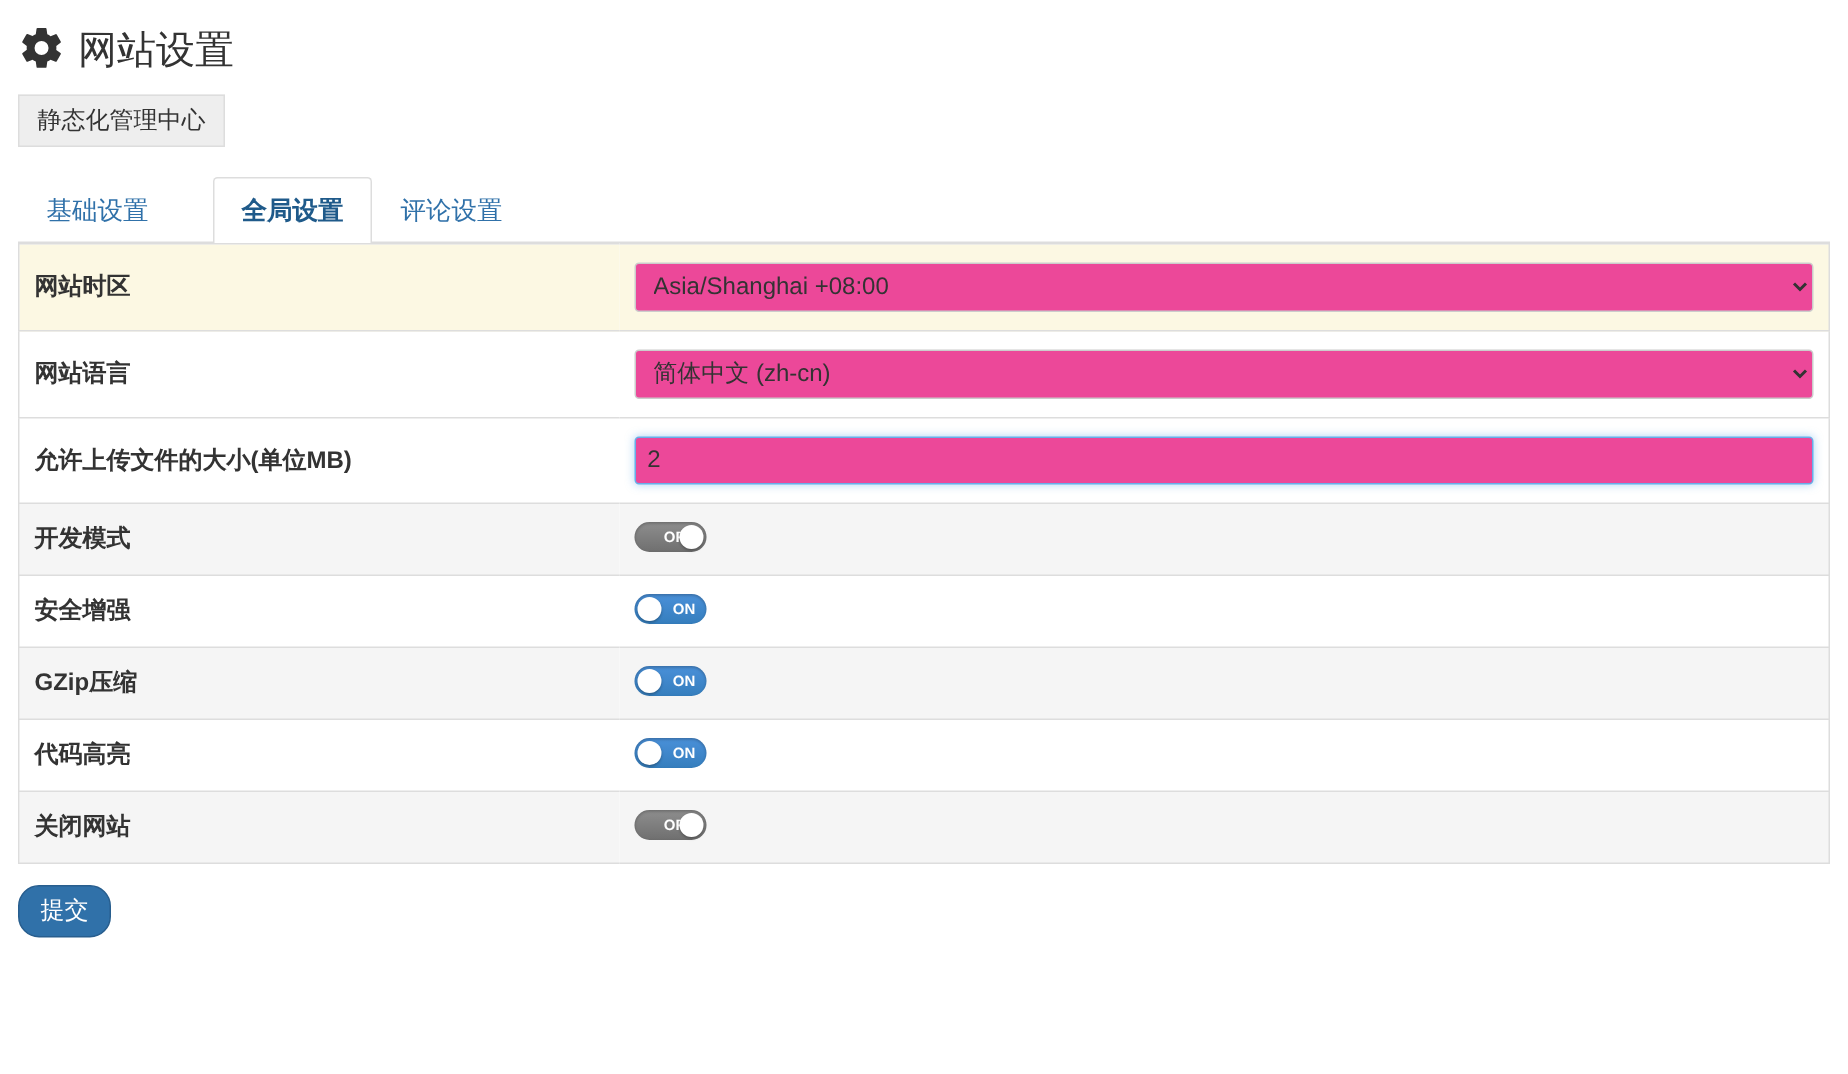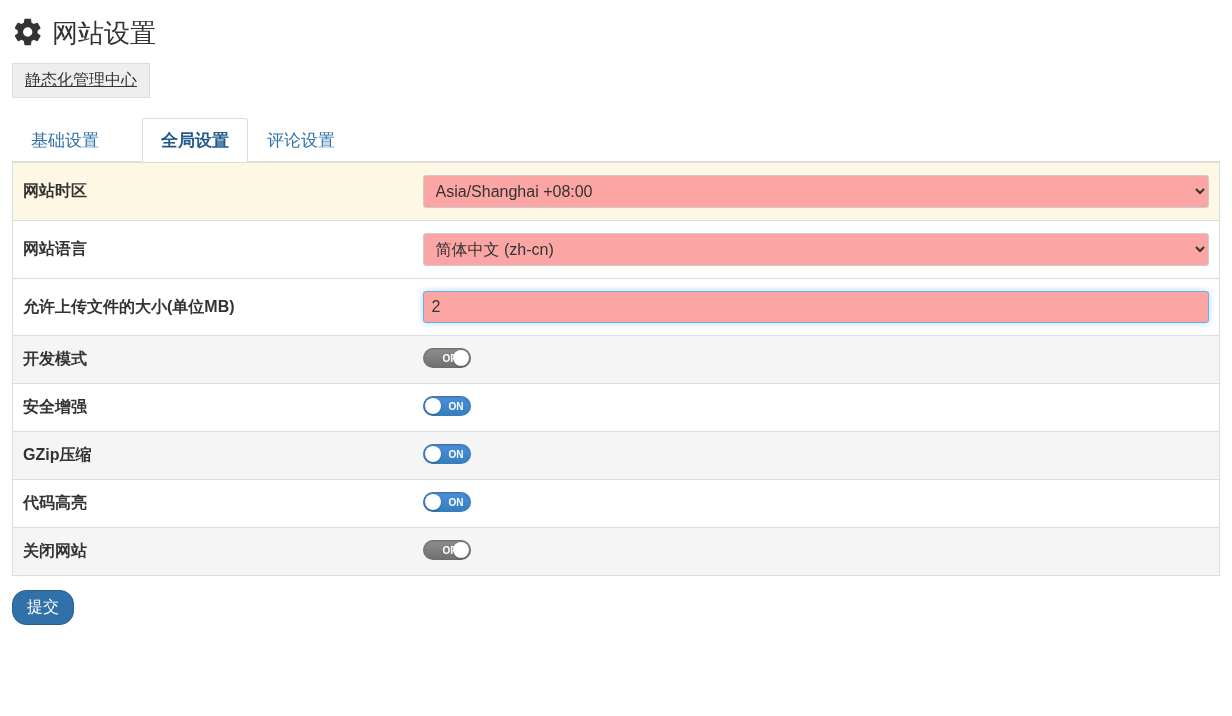--- a/index.html
+++ b/index.html
@@ -20,21 +20,20 @@
   .page-title { font-size: 26px; font-weight: 400; color: #333; }
   .sub-nav {
     display: inline-block;
     background: #eee;
     border: 1px solid #ddd;
     padding: 6px 12px;
     font-size: 16px;
     color: #333;
     margin: 2px 0 20px 0;
     cursor: pointer;
-    text-decoration: underline;
   }
   .tabs {
     display: flex;
     border-bottom: 1px solid #ddd;
     margin-bottom: 0;
   }
   .tab {
     padding: 10px 18px;
     color: #3071a9;
     font-size: 17px;
@@ -65,21 +64,21 @@
     color: #333;
   }
   .row-highlight { background: #fcf8e3; }
   .row-alt { background: #f5f5f5; margin-top: 28px; }
   select, input[type="text"] {
     width: 100%;
     padding: 6px 8px;
     font-size: 16px;
     border: 1px solid #ccc;
     border-radius: 3px;
-    background: #fca5a5;
+    background: #ec4899;
     color: #333;
     font-family: inherit;
   }
   input[type="text"].focused {
     border-color: #66afe9;
     box-shadow: 0 0 6px rgba(102,175,233,.5);
     outline: none;
   }
   .toggle {
     display: inline-flex;

